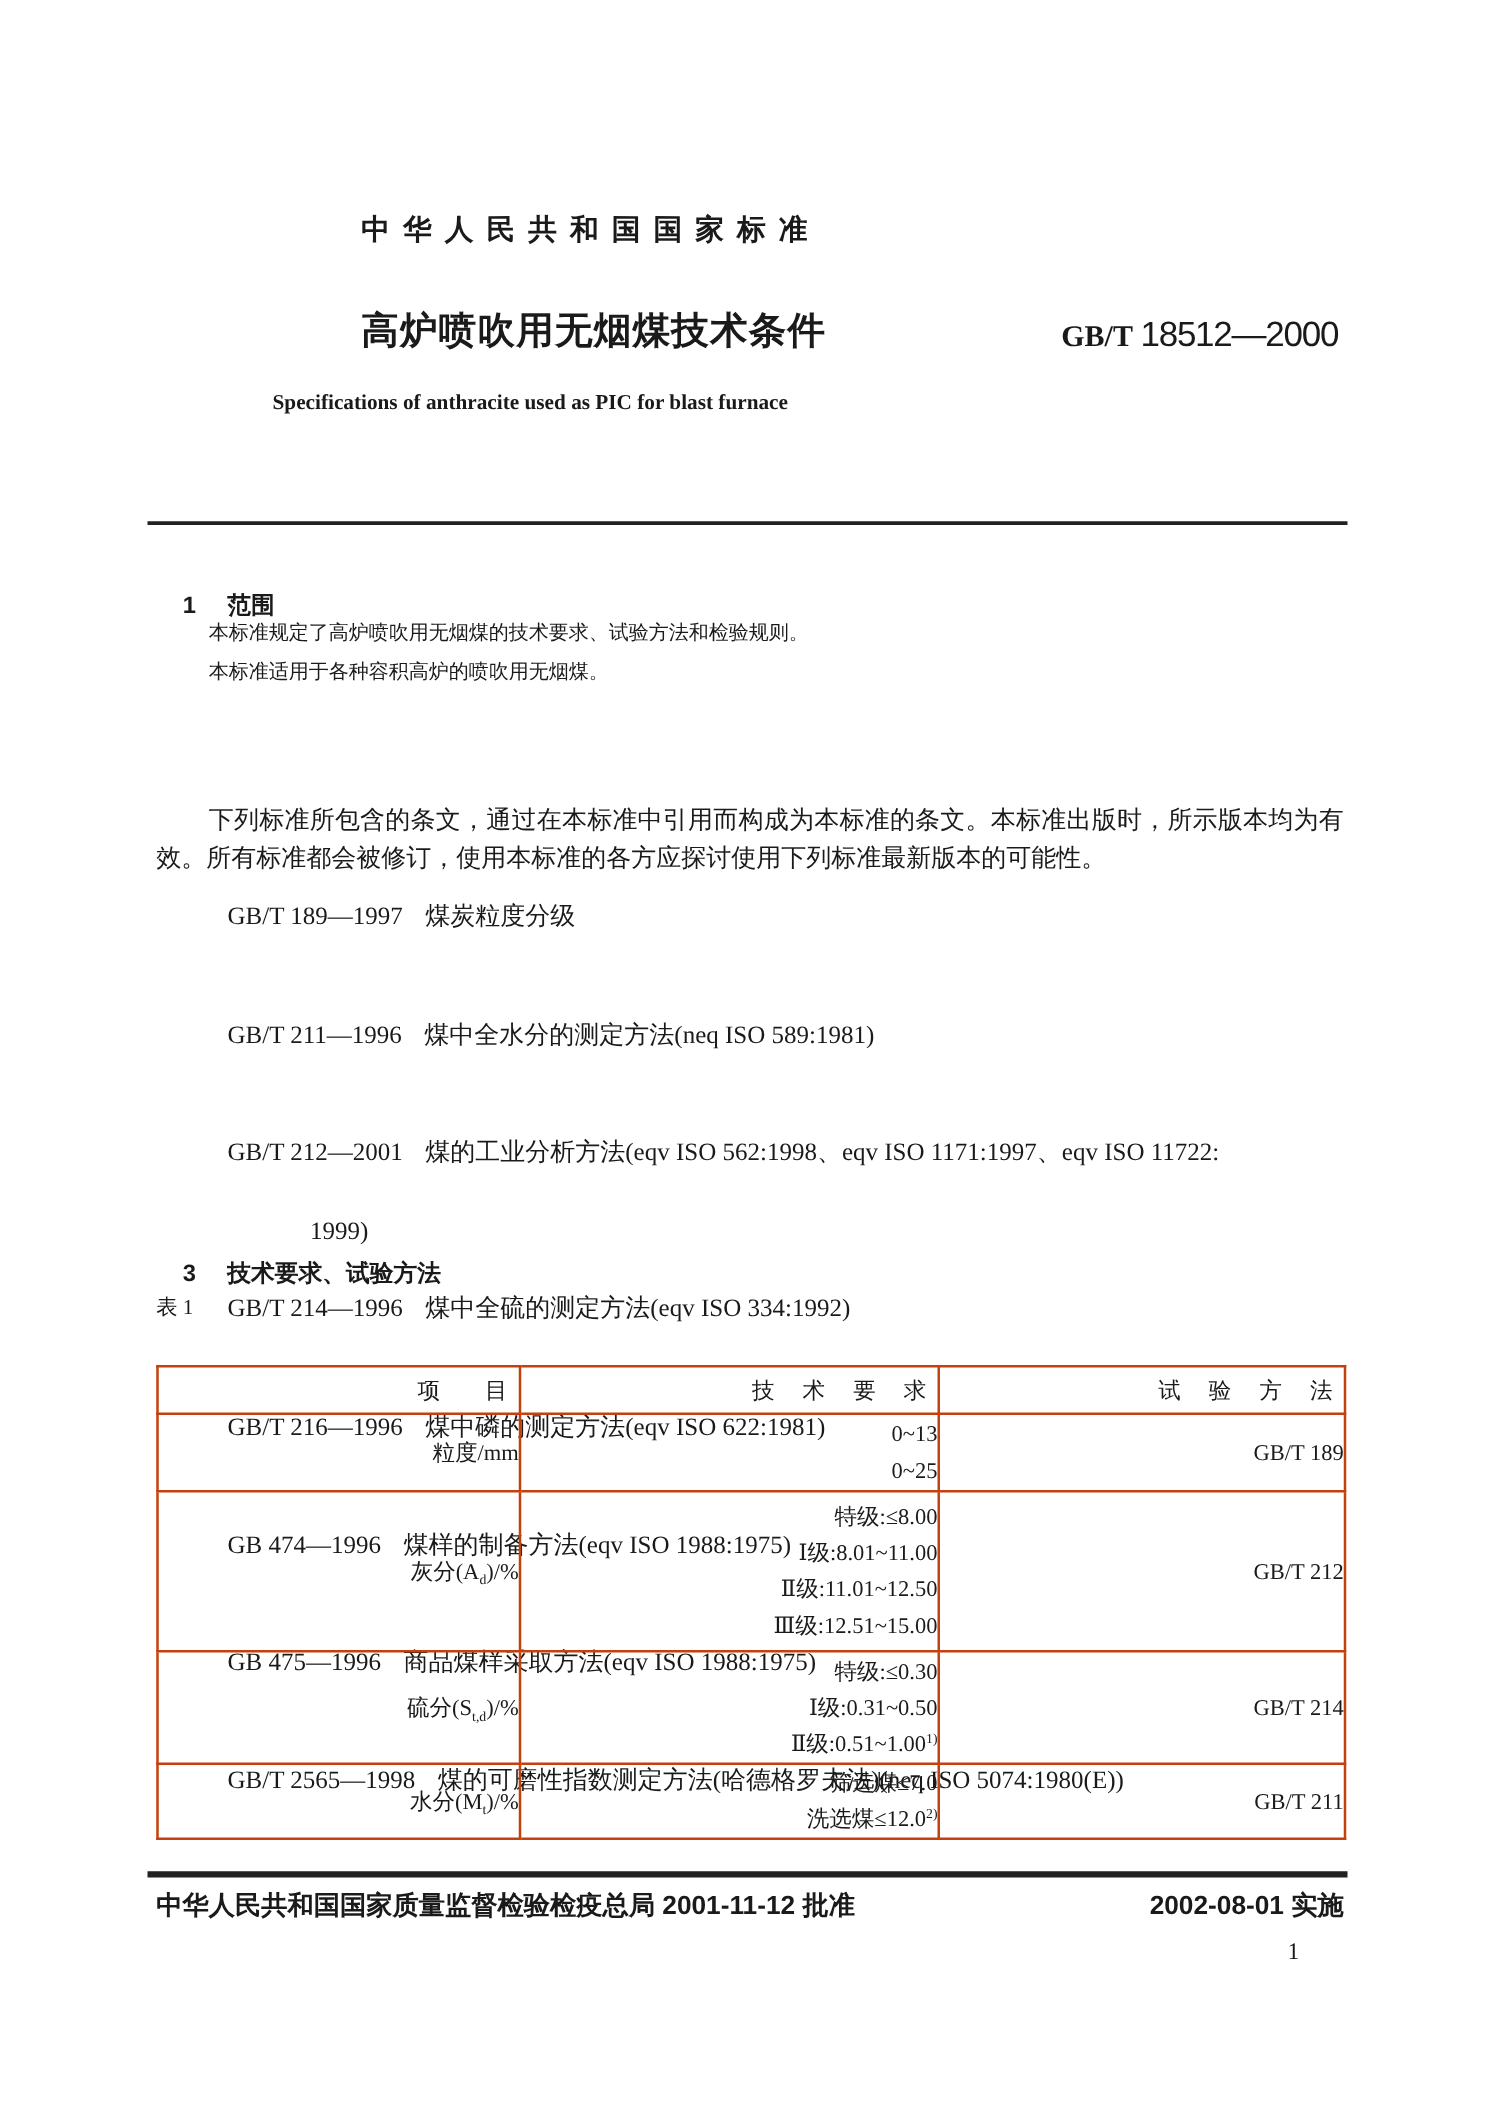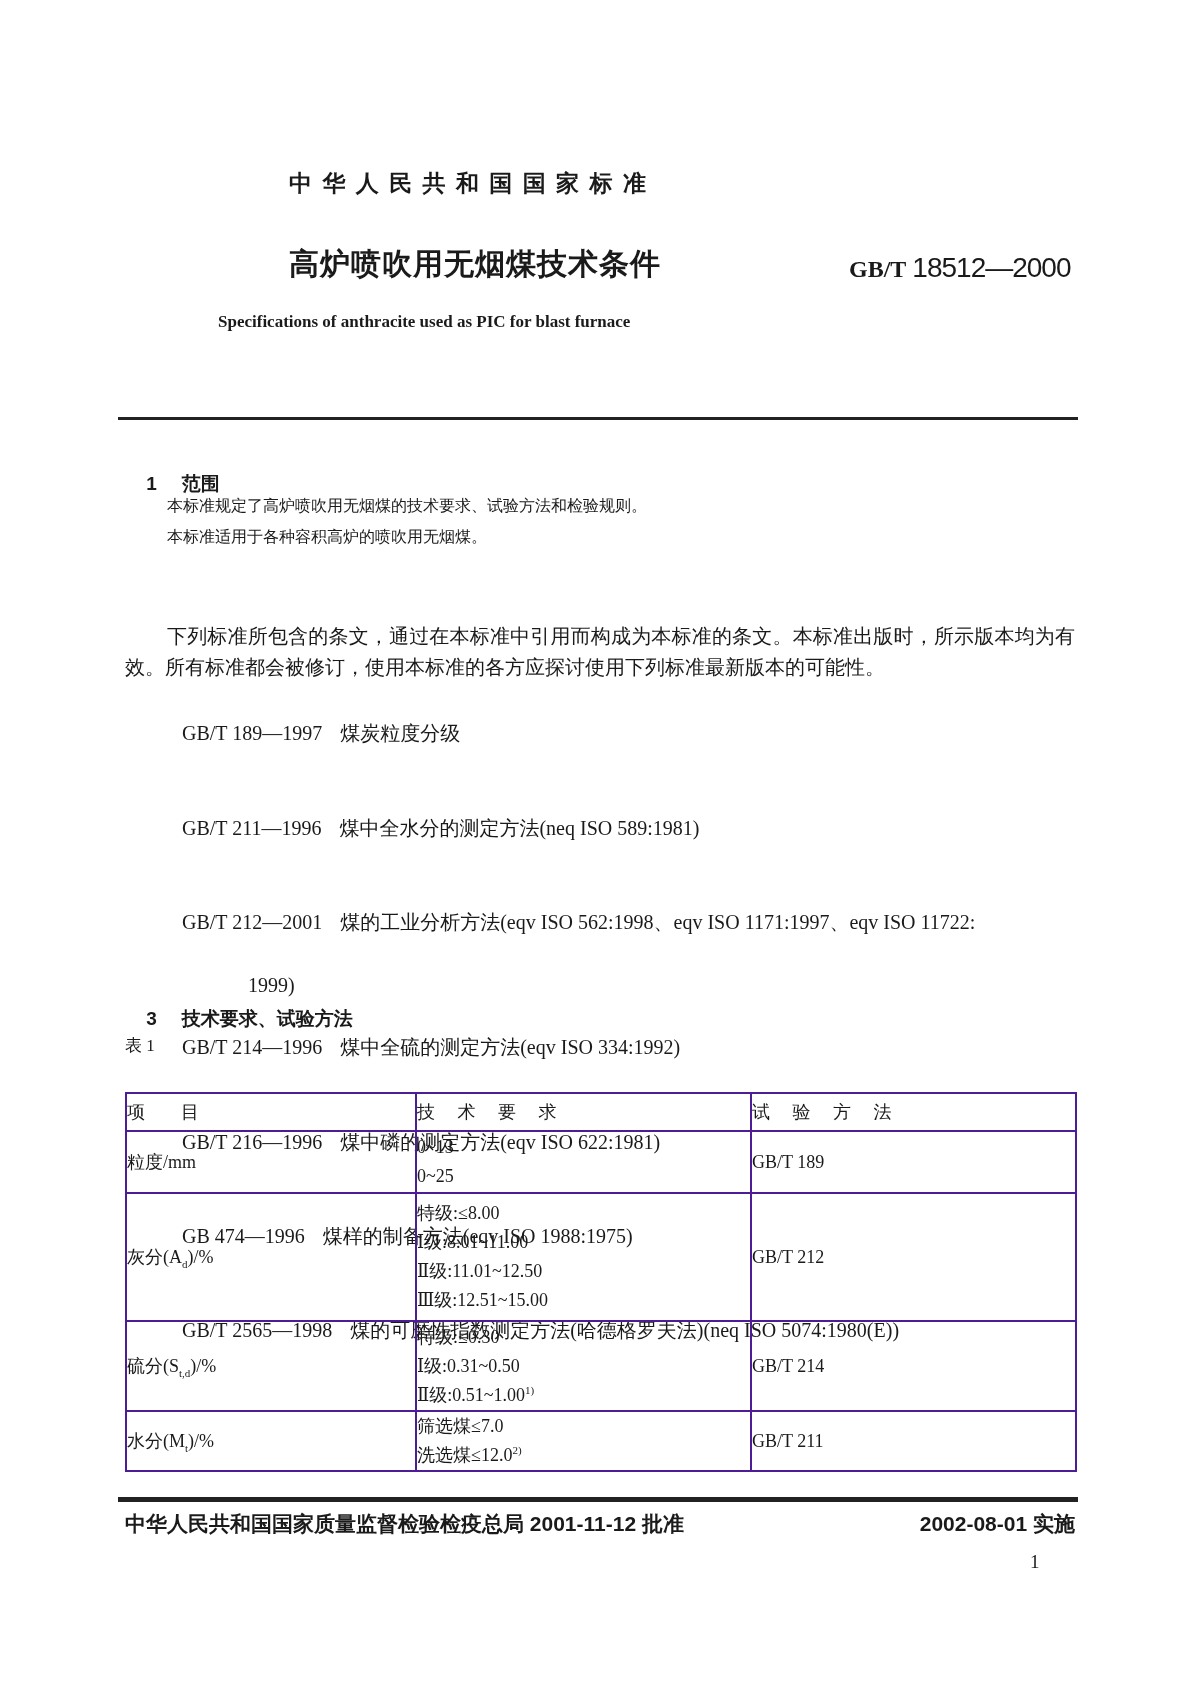--- a/index.html
+++ b/index.html
@@ -37,37 +37,37 @@
 
   .sec-heading {
     position:absolute; left:125px;
     font-family:"Liberation Sans","DejaVu Sans",sans-serif;
     font-weight:700; font-size:19px; white-space:pre;
   }
   .sec-num { display:inline-block; margin-right:25px; }
   .body-line { position:absolute; left:167px; font-size:16px; white-space:pre; }
   .para-block {
     position:absolute; left:125px; width:950px;
-    font-size:20px; line-height:31px; text-indent:42px; text-align:justify;
+    font-size:20px; line-height:31px; text-indent:42px; text-align:justify;margin-top:20px;
   }
   .ref-list { position:absolute; left:152px; top:687px; font-size:20px; line-height:31.4px; }
   .ref-line { white-space:pre; }
   .ref-code { display:inline-block; margin-right:18px; }
   .ref-cont { padding-left:96px; white-space:pre; }
 
   .table-caption {
     position:absolute; left:125px; top:1034px; width:950px;
     font-size:17px; white-space:pre;
   }
   .spec-table {
     position:absolute; left:125px; top:1092px; width:950px;
     border-collapse:collapse; table-layout:fixed;
     font-size:18px;
   }
-  .spec-table th, .spec-table td { border:2px solid #4c1d95; text-align:left; vertical-align:middle; }
+  .spec-table th, .spec-table td { border:2px solid #c2410c; text-align:right; vertical-align:middle; }
   .spec-table th {
     height:38px; font-weight:400; font-size:18px;
     letter-spacing:9px; white-space:pre;
   }
   .c-item, .c-method { font-size:18px; }
   .req-line { line-height:29px; white-space:pre; }
   .spec-table sub { font-size:11px; line-height:0; }
   .spec-table sup { font-size:11px; line-height:0; vertical-align:super; }
 
   .rule-bottom { position:absolute; left:118px; top:1497px; width:960px; height:5px; background:#222; }
@@ -116,20 +116,23 @@
     </div>
     <div class="ref-cont">1999)</div>
     <div class="ref-line">
       <span class="ref-code">GB/T 214—1996</span><span>煤中全硫的测定方法(eqv ISO 334:1992)</span>
     </div>
     <div class="ref-line">
       <span class="ref-code">GB/T 216—1996</span><span>煤中磷的测定方法(eqv ISO 622:1981)</span>
     </div>
     <div class="ref-line">
       <span class="ref-code">GB 474—1996</span><span>煤样的制备方法(eqv ISO 1988:1975)</span>
+    </div>
+    <div class="ref-line">
+      <span class="ref-code">GB 475—1996</span><span>商品煤样采取方法(eqv ISO 1988:1975)</span>
     </div>
     <div class="ref-line">
       <span class="ref-code">GB/T 2565—1998</span><span>煤的可磨性指数测定方法(哈德格罗夫法)(neq ISO 5074:1980(E))</span>
     </div>
   </div>
 
   <div class="sec-heading" style="top:984px;">
     <span class="sec-num">3</span><span>技术要求、试验方法</span>
   </div>
 

